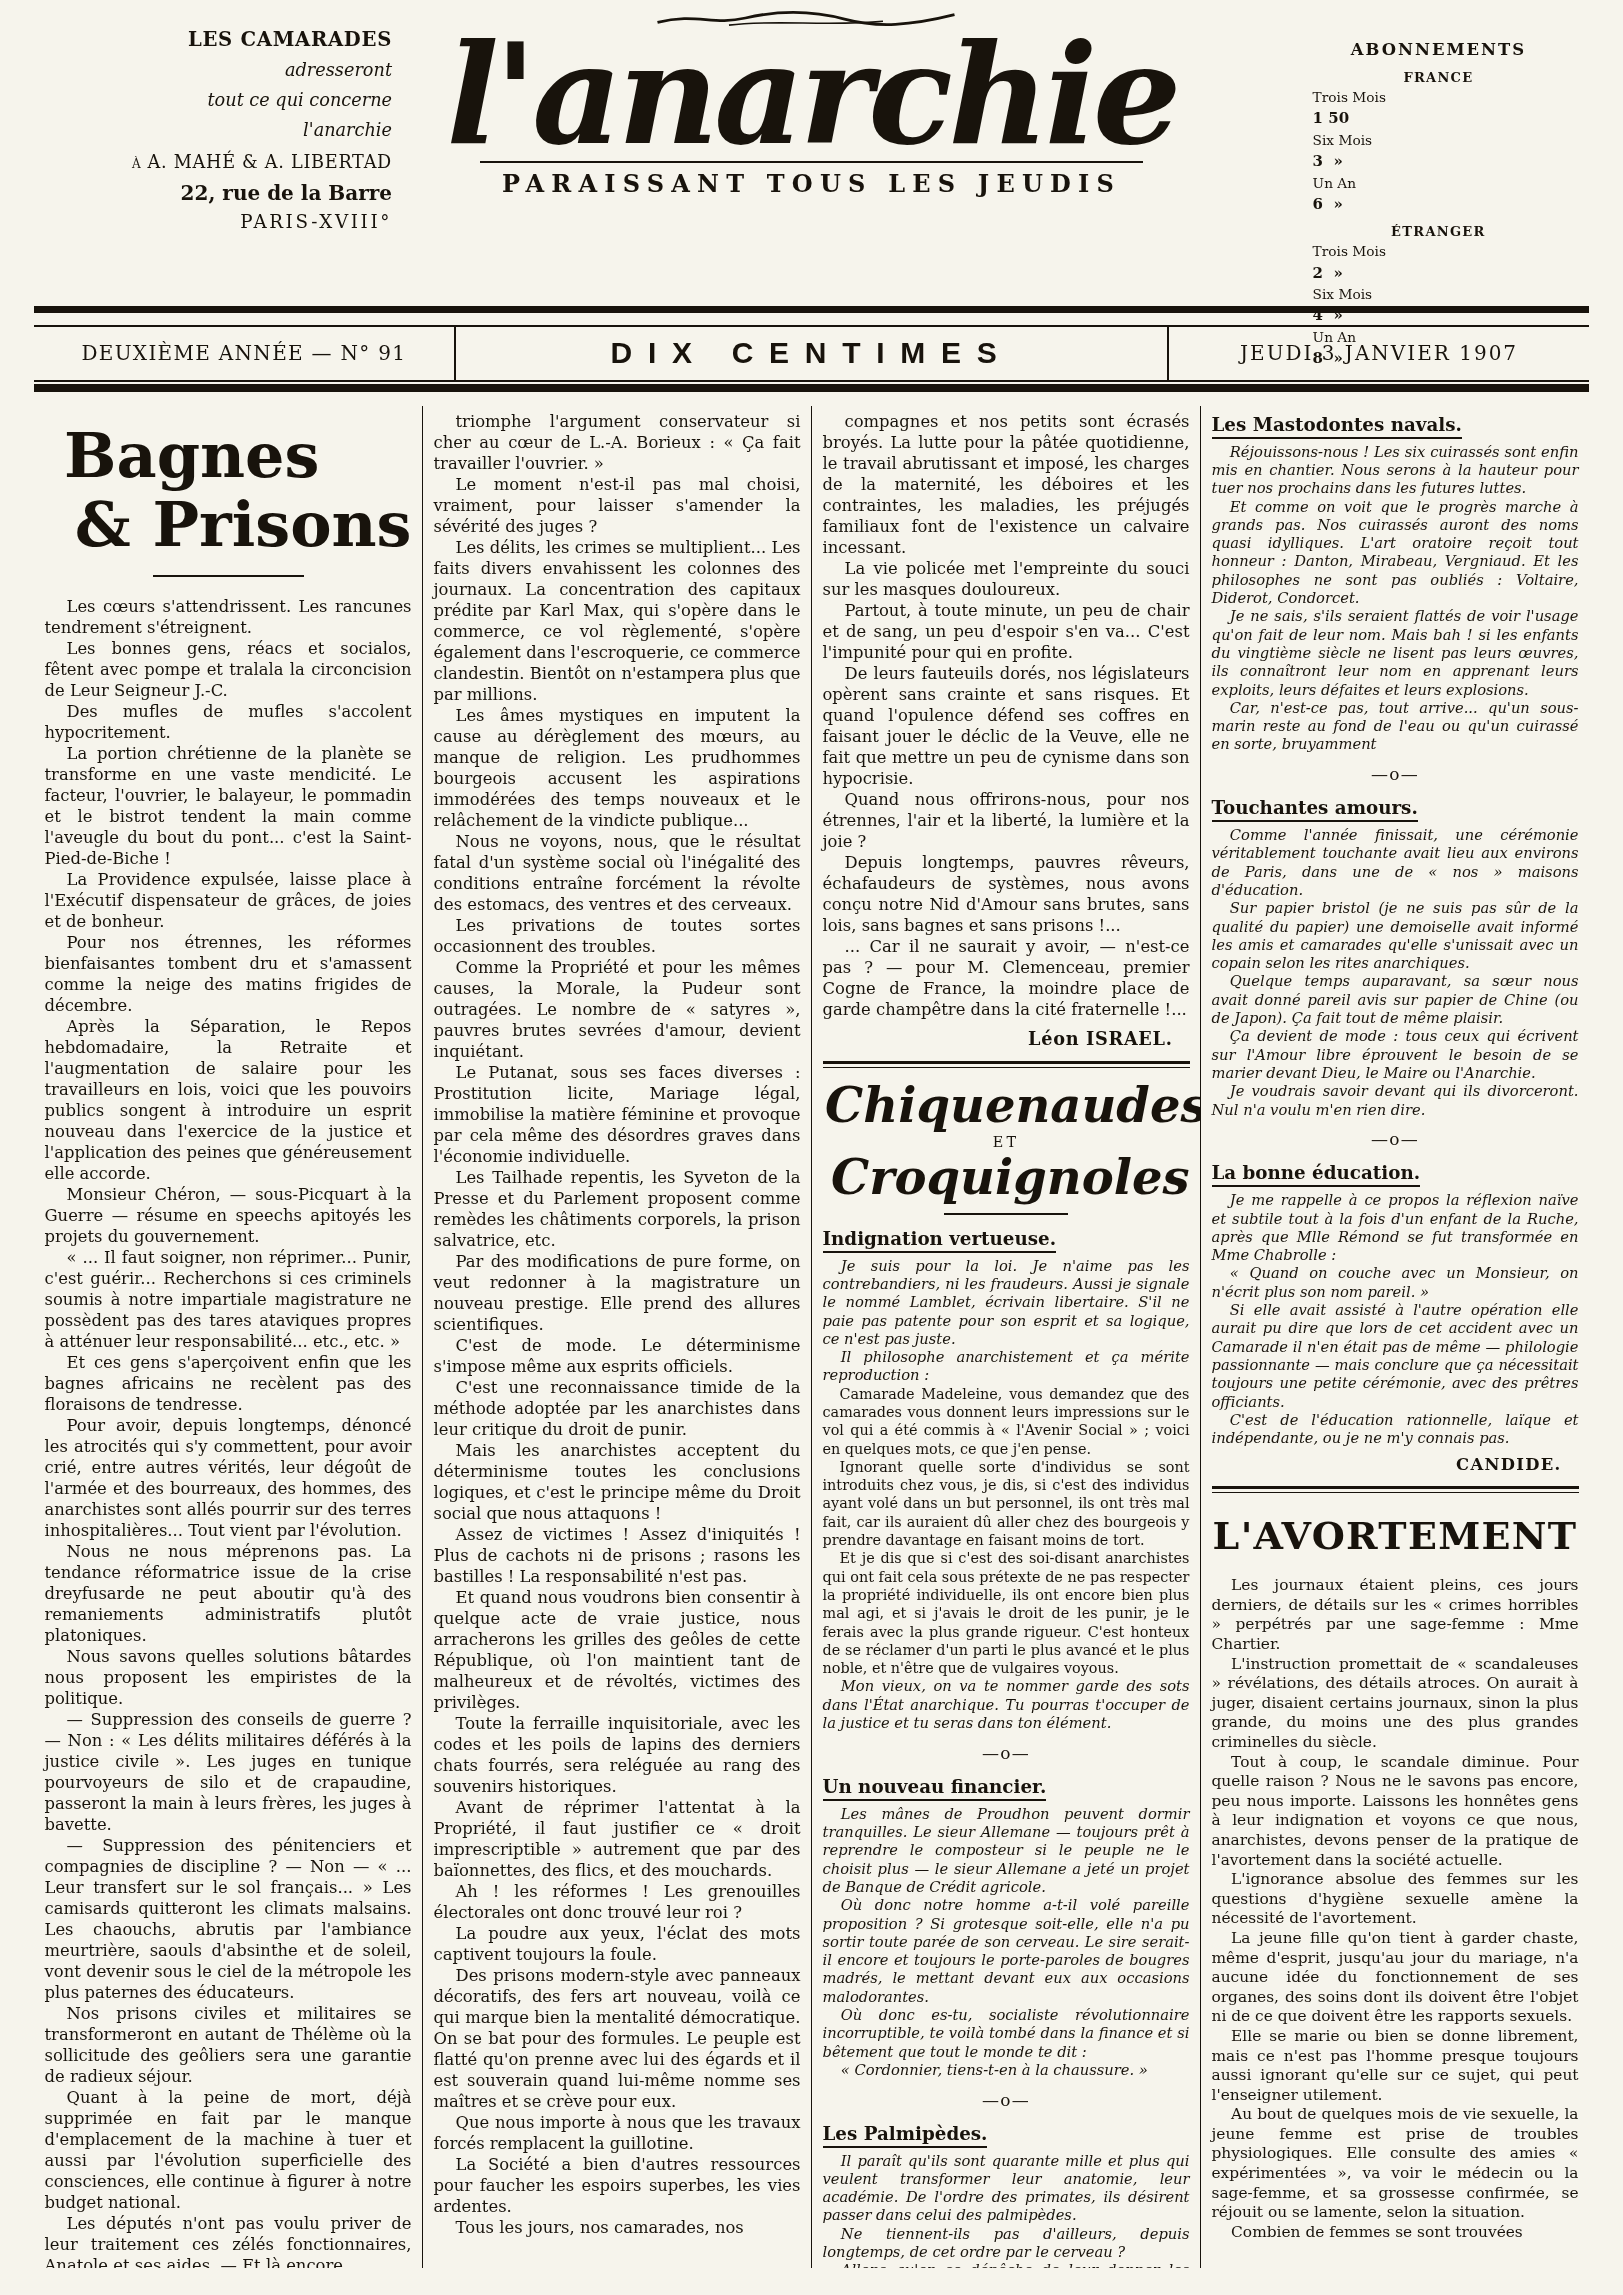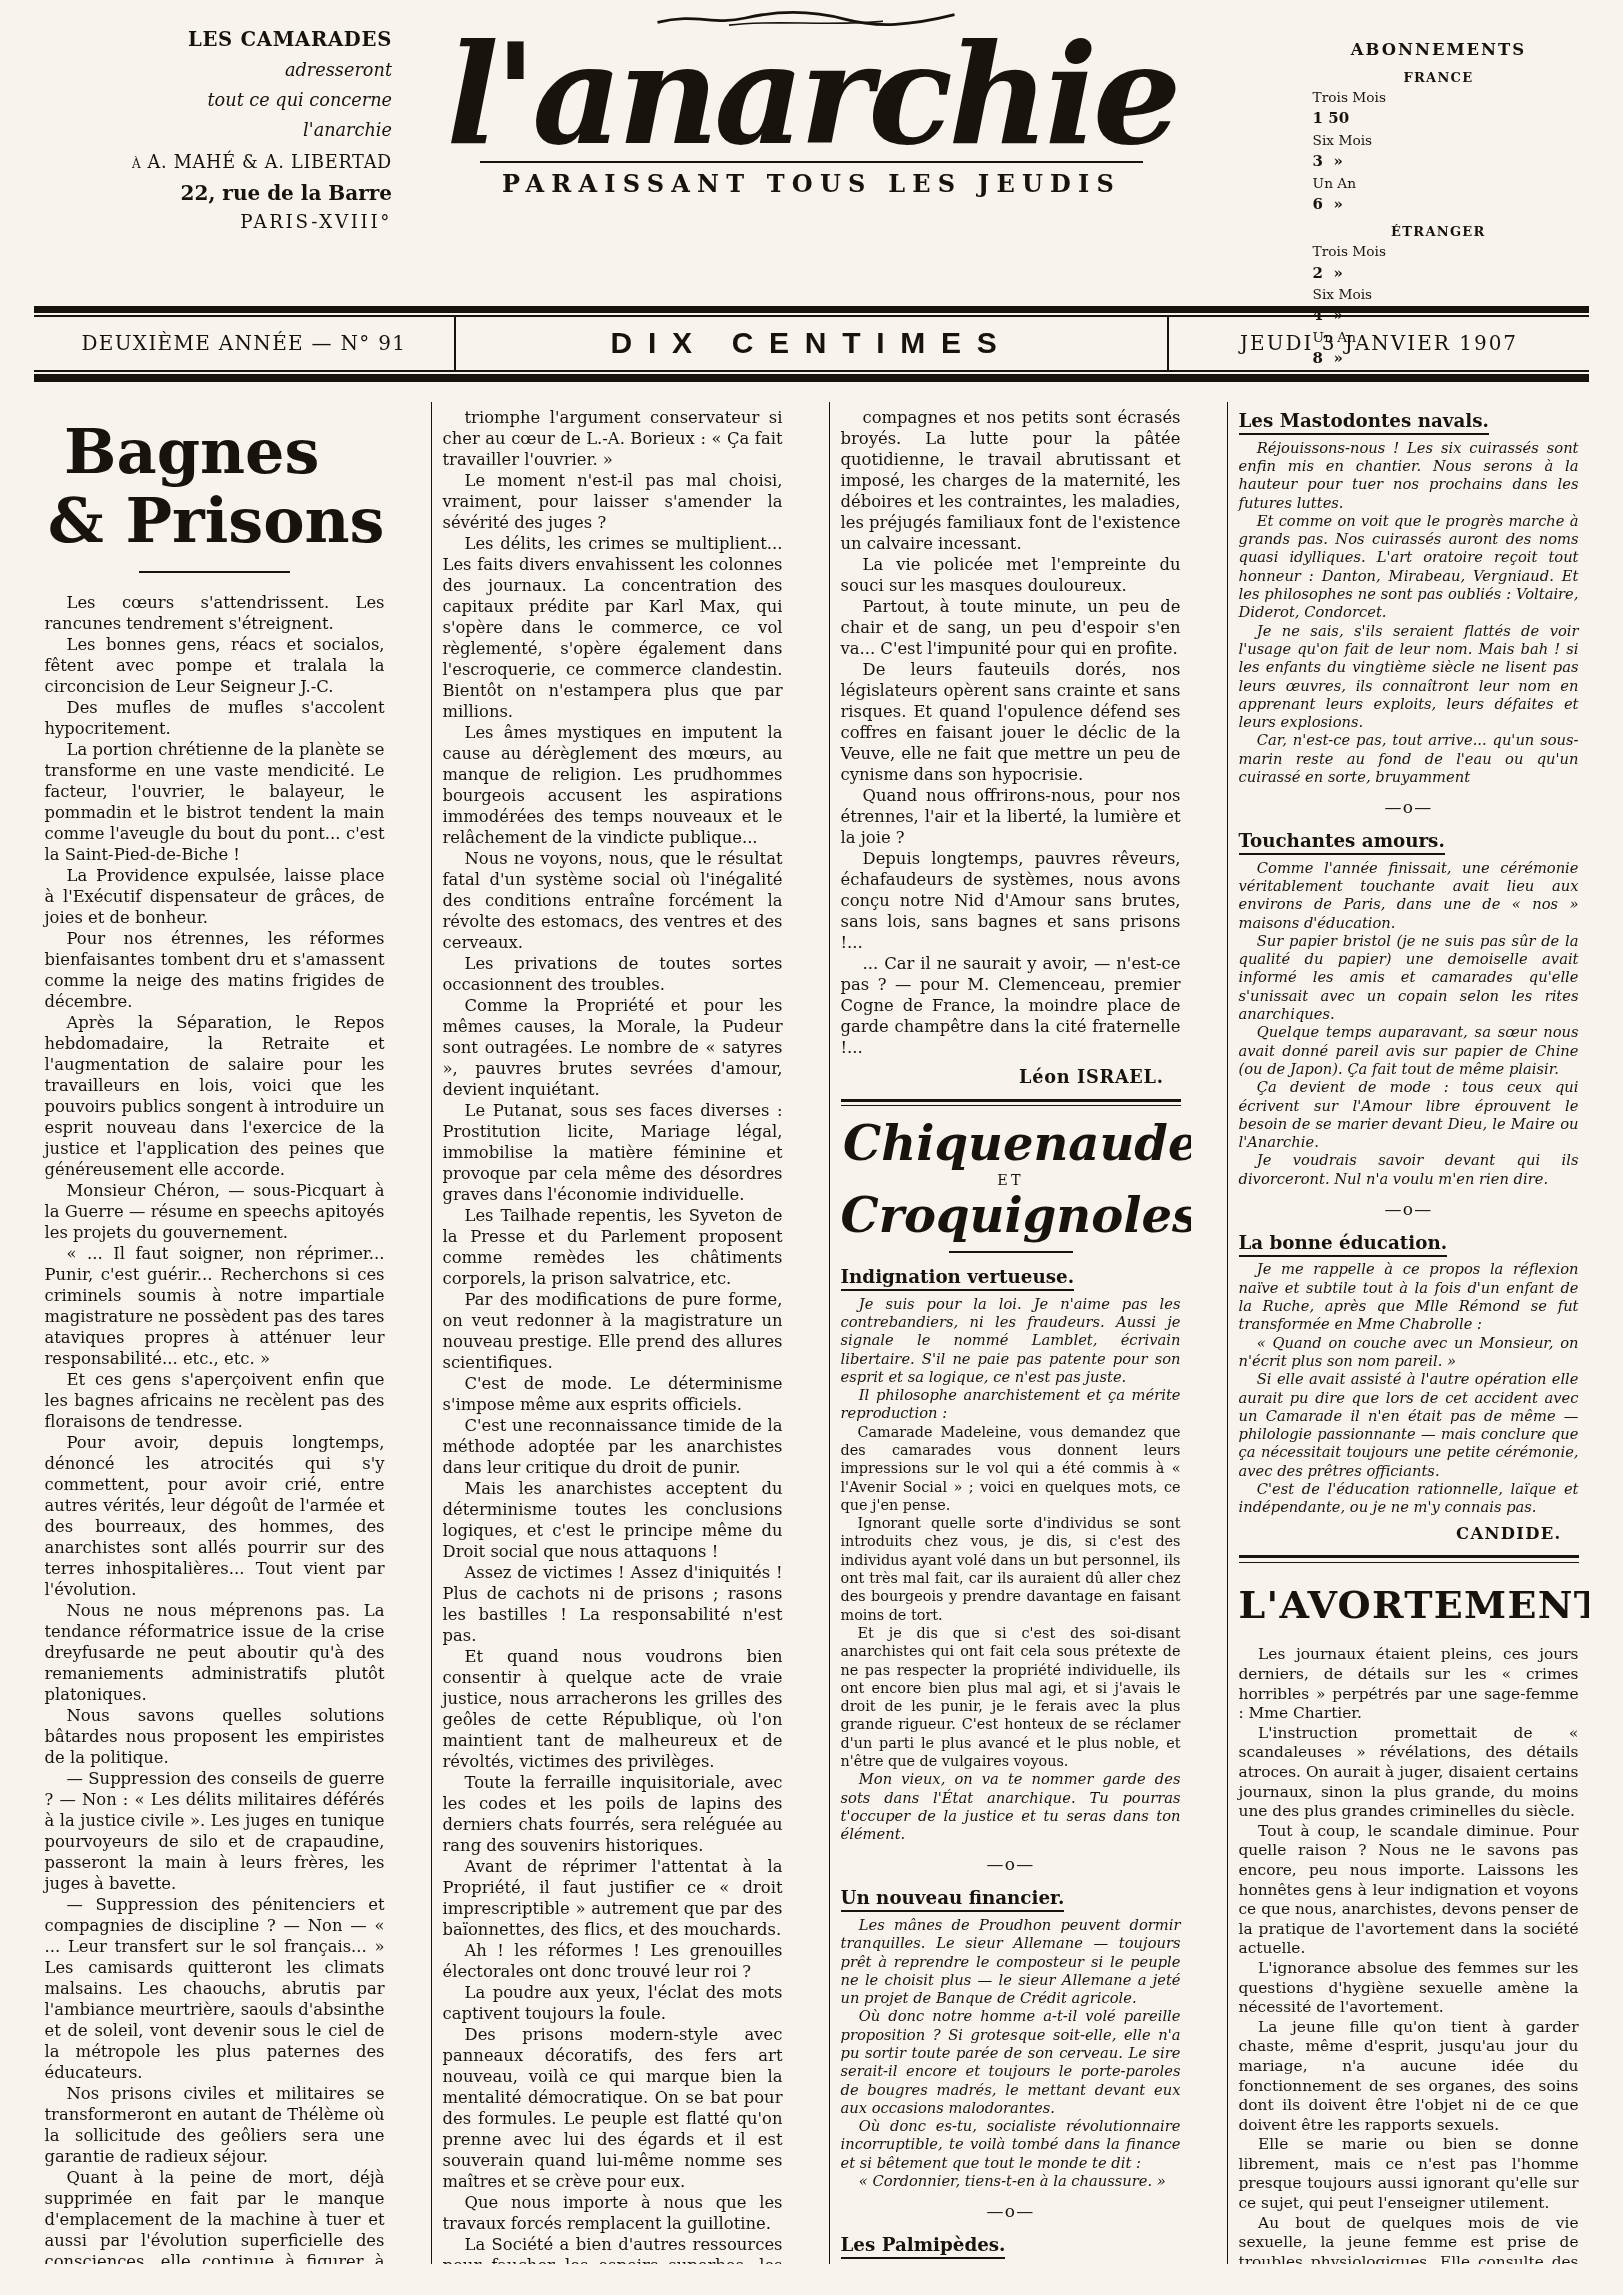--- a/index.html
+++ b/index.html
@@ -35,30 +35,30 @@
 
   .subs { position:absolute; right:19.6px; top:40px; width:262px; }
   .subs .t  { text-align:center; font-weight:bold; font-size:16.4px; letter-spacing:2px; }
   .subs .g  { text-align:center; font-weight:bold; font-size:13px; letter-spacing:1.3px; margin-top:10.5px; font-variant:small-caps; }
   .subs .row { display:flex; align-items:baseline; margin-top:4.6px; font-size:13.7px;flex-direction:column; }
   .subs .leader { flex:1; border-bottom:1.3px dotted #18130c; margin:0 5.2px 3.3px; }
   .subs .price { font-weight:bold; font-size:15px; white-space:pre; }
 
   
   .rule-a { height:6.5px; background:#18130c; }
-  .bar { display:flex; border-top:2px solid #18130c; border-bottom:2px solid #18130c; margin-top:2px; }
+  .bar { display:flex; border-top:2px solid #18130c; border-bottom:2px solid #18130c; margin-top:12px; }
   .bar .c { display:flex; align-items:center; justify-content:center; padding:9.8px 5.2px; box-sizing:border-box; text-align:center; }
   .bar .c1 { width:27%; font-size:20px; letter-spacing:1.3px; }
   .bar .c2 { width:46%; border-left:2px solid #18130c; border-right:2px solid #18130c;
              font-family:"Liberation Sans", sans-serif; font-weight:bold; font-size:30px; letter-spacing:15.7px; }
   .bar .c3 { width:27%; font-size:20px; letter-spacing:2px; }
   .rule-b { height:7.9px; background:#18130c; margin-top:2px; }
 
   
-  main.cols { display:flex; margin-top:20px; height:1862px; overflow:hidden;gap:36px; }
+  main.cols { display:flex; margin-top:14px; height:1862px; overflow:hidden; }
   .col { flex:1 1 0; padding:5.2px 10.5px 0; box-sizing:border-box; overflow:hidden; }
   .col + .col { border-left:1.3px solid #18130c; }
 
   p.b { margin:0; font-size:16.4px; line-height:21px; text-align:justify; text-indent:22px; }
   p.a { margin:0; font-size:15.4px; line-height:19.6px; text-align:justify; text-indent:19.6px; }
   p.i { margin:0; font-style:italic; font-size:14.7px; line-height:18.3px; text-align:justify; text-indent:18.3px; }
   p.q { margin:0; font-size:14.4px; line-height:18.3px; text-align:justify; text-indent:17px; }
 
   .hl { margin:15.7px 0 0; font-weight:bold; line-height:0.95; }
   .hl .l1 { font-size:62px; padding-left:19.6px; }

